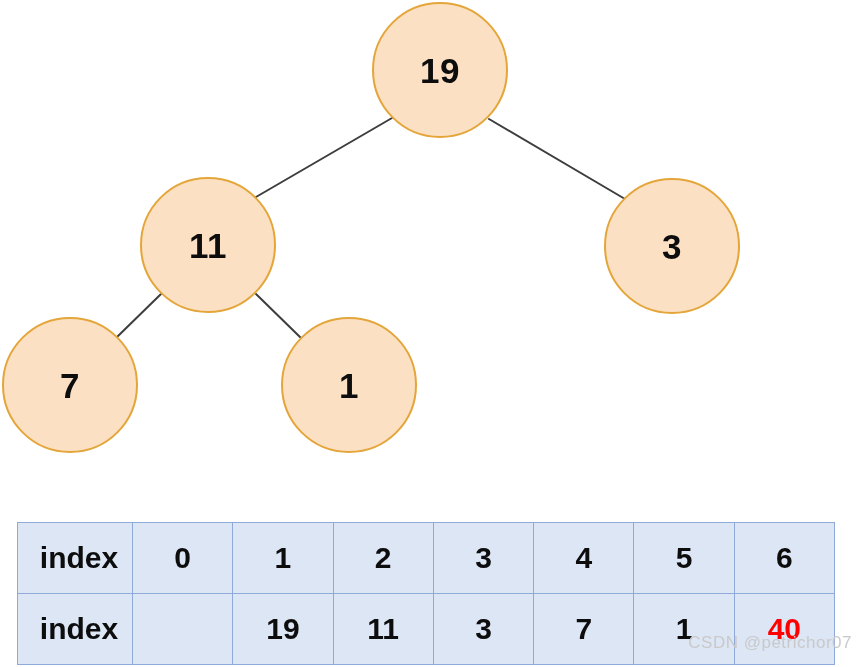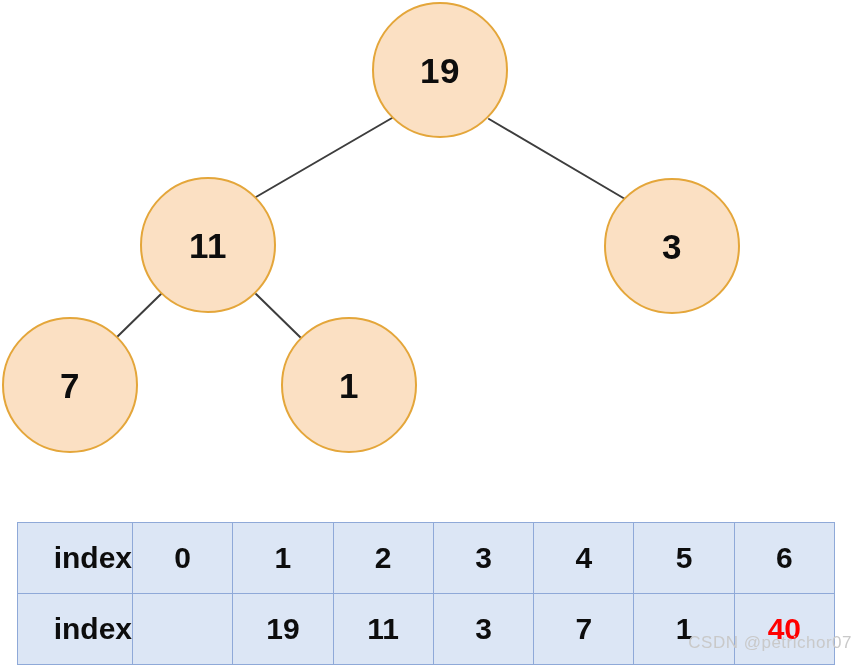--- a/index.html
+++ b/index.html
@@ -66,21 +66,21 @@
     text-align: center;
     vertical-align: middle;
     font-family: "Liberation Sans", sans-serif;
     font-weight: bold;
     font-size: 30px;
     color: #0d0d0d;
     height: 70px;
     padding: 0;
   }
   #array-table td.row-header {
-    text-align: right;
+    text-align: center;
     padding-left: 8px;
     width: 106px;
   }
   #array-table td.cell-highlight {
     color: #FF0000;
   }
 
   
   #watermark {
     position: absolute;

